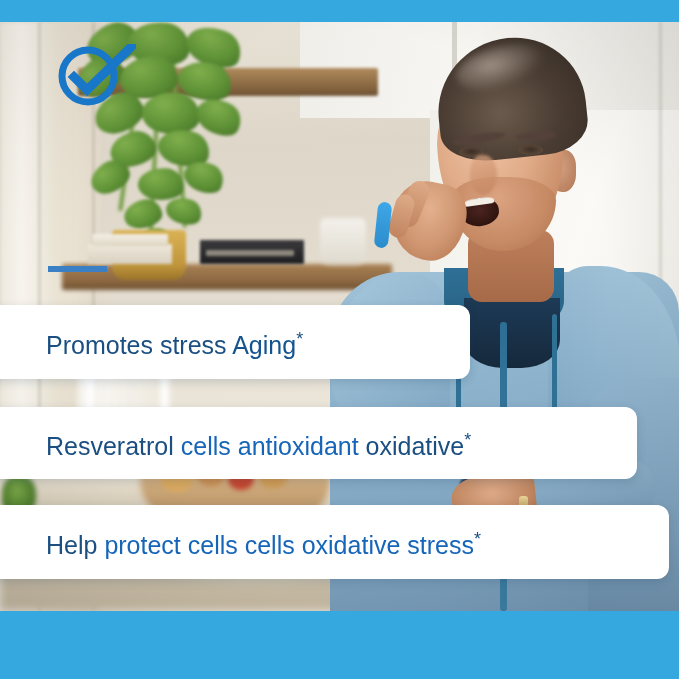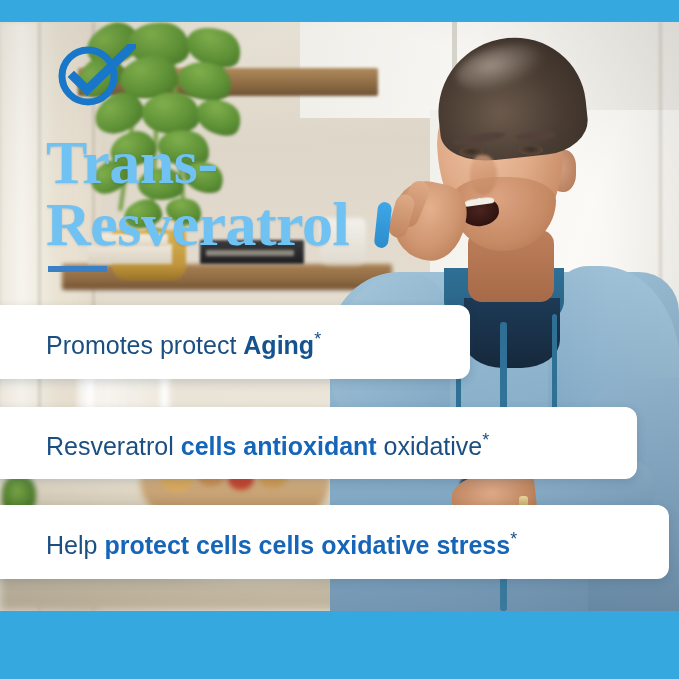--- a/index.html
+++ b/index.html
@@ -353,21 +353,21 @@
     align-items: center;
   }
   .banner-text {
     font-family: "Liberation Sans", sans-serif;
     font-size: 25px;
     line-height: 30px;
     color: #1b4f82;
     font-weight: 400;
     white-space: nowrap;
   }
-  .banner-text b { font-weight: 700; color: #1565b8; }
+  .banner-text b { font-weight: 400; color: #1565b8; }
   .banner-text .ast {
     font-size: 18px;
     vertical-align: super;
     font-weight: 400;
     color: #1b4f82;
   }
   #banner-1 { top: 305px; width: 424px; height: 74px; padding-left: 72px; }
   #banner-2 { top: 407px; width: 591px; height: 72px; padding-left: 72px; }
   #banner-3 { top: 505px; width: 623px; height: 74px; padding-left: 72px; }
   #banner-1 .banner-text b { color: #14538f; }
@@ -476,27 +476,25 @@
 
   <div class="topbar"></div>
 
   <div class="logo">
     <svg viewBox="0 0 84 62" width="84" height="62" aria-hidden="true">
       <circle cx="36" cy="32" r="26" fill="none" stroke="#1877c9" stroke-width="7"></circle>
       <path d="M22 33 L35 46 L80 2" fill="none" stroke="#1877c9" stroke-width="9" stroke-linecap="square" stroke-linejoin="miter"></path>
     </svg>
   </div>
 
-  <div class="title">Trans-
-Resveratrol</div>
   <div class="title-rule"></div>
 
   <div class="banner" id="banner-1">
     <div class="banner-text">
-      <span>Promotes protect </span><b>Aging</b><span></span><span class="ast">*</span>
+      <span>Promotes stress </span><b>Aging</b><span></span><span class="ast">*</span>
     </div>
   </div>
 
   <div class="banner" id="banner-2">
     <div class="banner-text">
       <span>Resveratrol </span><b>cells antioxidant</b><span> oxidative</span><span class="ast">*</span>
     </div>
   </div>
 
   <div class="banner" id="banner-3">

